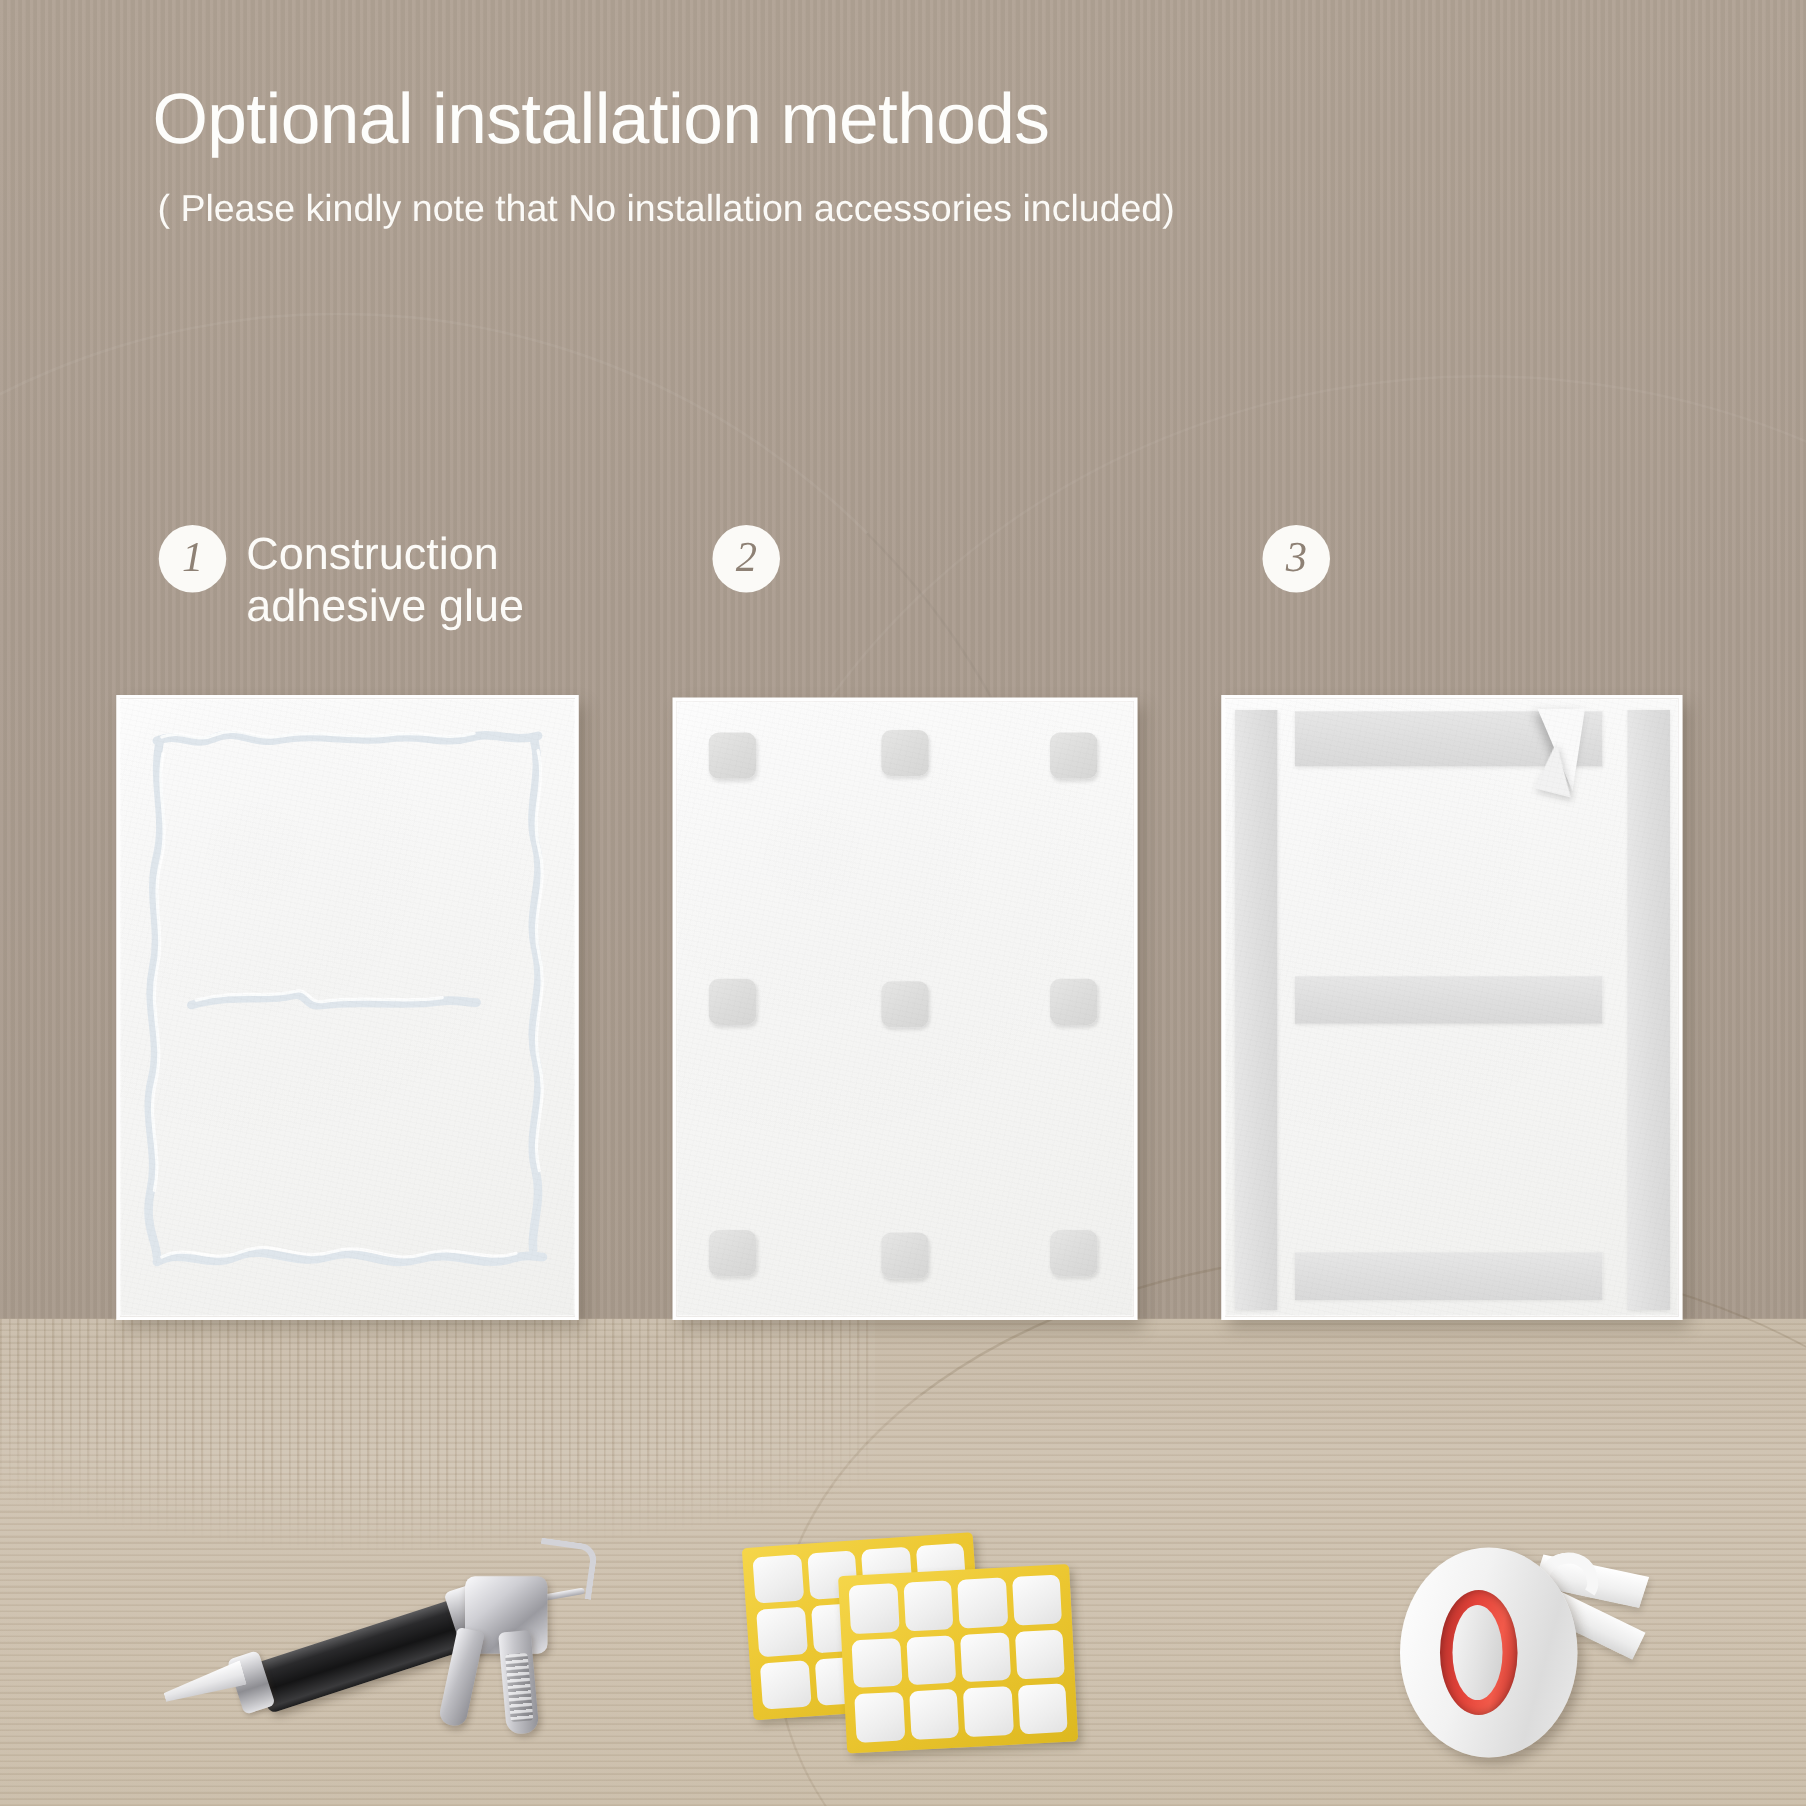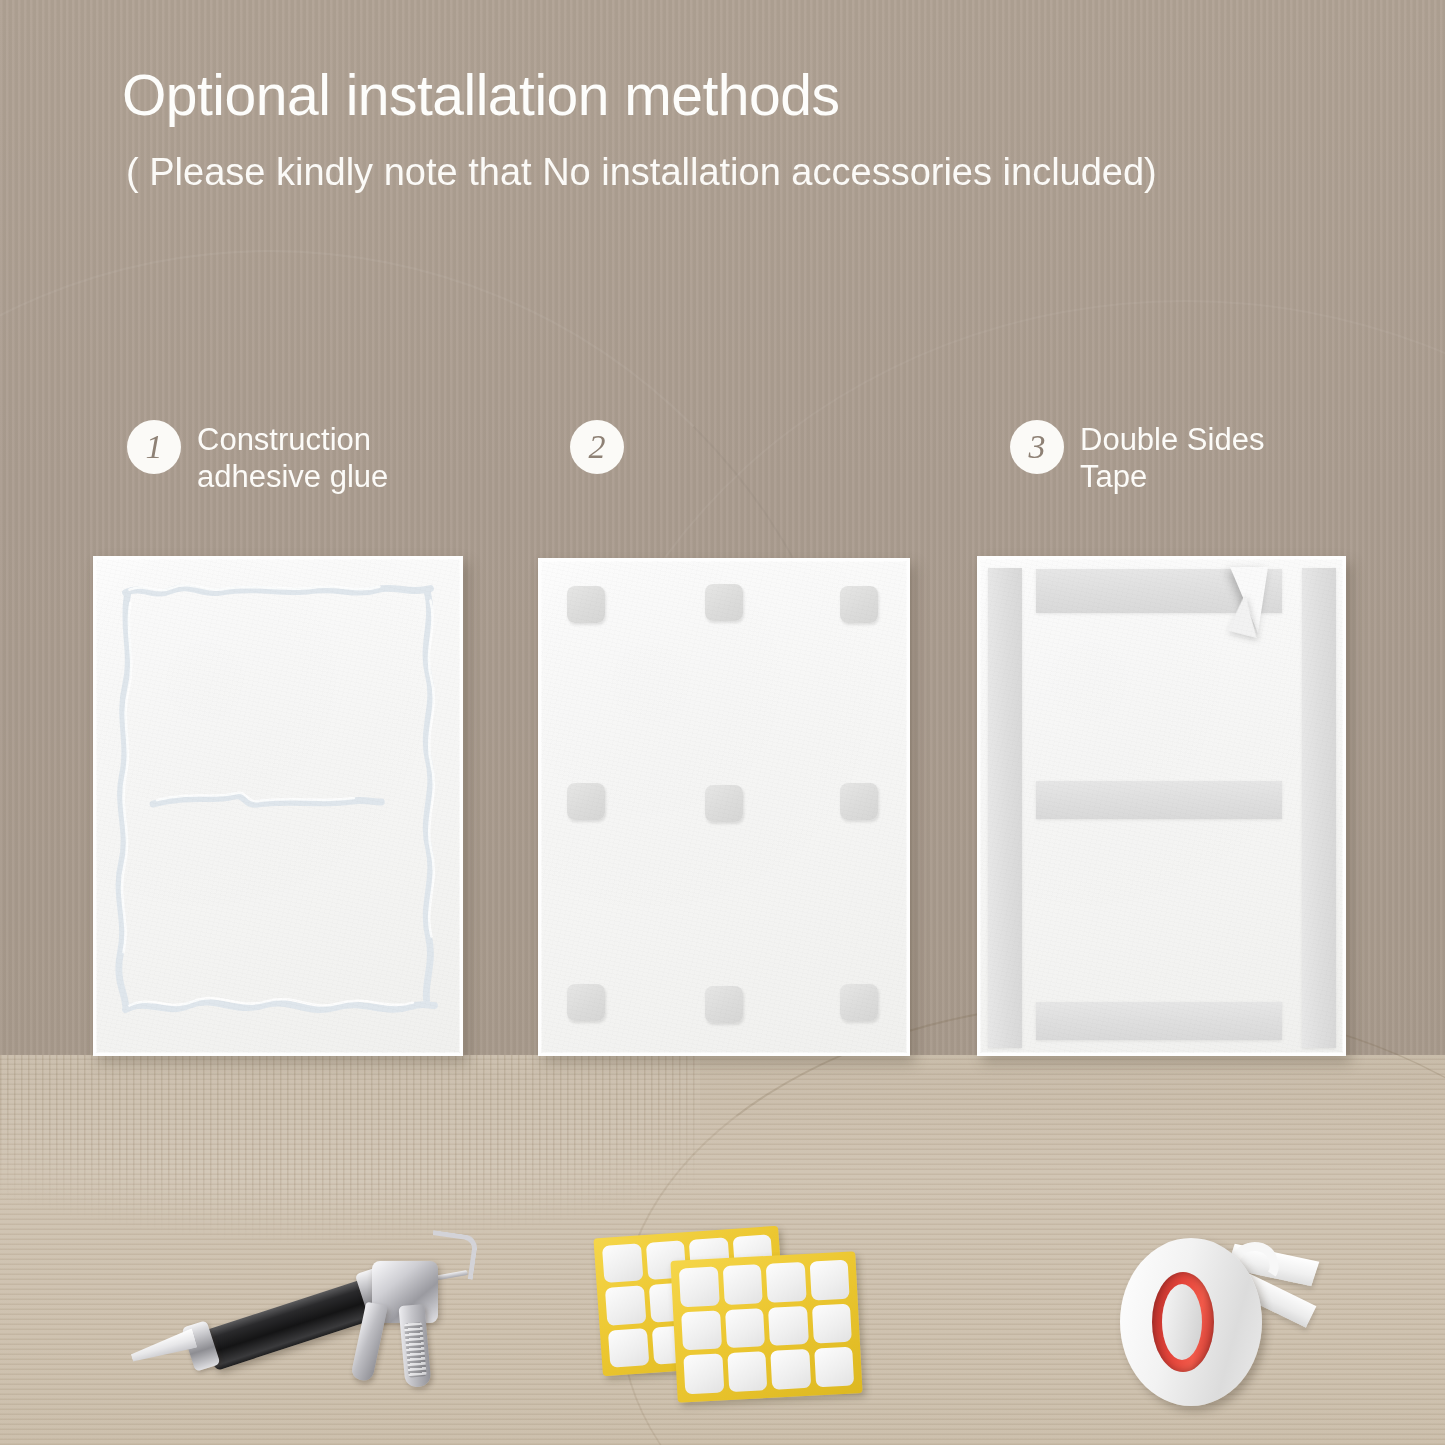--- a/index.html
+++ b/index.html
@@ -103,21 +103,21 @@
     font-size: 57px;
     line-height: 1.05;
     color: #fdfdfb;
     letter-spacing: -0.5px;
     white-space: nowrap;
   }
   .subtitle {
     position: absolute;
     left: 126px;
     top: 150px;
-    font-size: 38px;
+    font-size: 30px;
     line-height: 1.2;
     color: #fbfaf7;
     white-space: nowrap;
   }
 
   
   .step {
     position: absolute;
     display: flex;
     align-items: flex-start;
@@ -133,21 +133,21 @@
     font-size: 34px;
     font-style: italic;
     display: flex;
     align-items: center;
     justify-content: center;
     line-height: 1;
     font-family: "Liberation Serif", serif;
   }
   .step-text {
     color: #fcfbf8;
-    font-size: 31px;
+    font-size: 36px;
     line-height: 1.18;
     white-space: pre-line;
     padding-top: 2px;
   }
   #step-1 { left: 127px; top: 420px; }
   #step-2 { left: 570px; top: 420px; }
   #step-3 { left: 1010px; top: 420px; }
 
   
   .panel {
@@ -413,22 +413,20 @@
   <div class="step" id="step-1">
     <div class="step-badge">1</div>
     <div class="step-text">Construction
 adhesive glue</div>
   </div>
   <div class="step" id="step-2">
     <div class="step-badge">2</div>
   </div>
   <div class="step" id="step-3">
     <div class="step-badge">3</div>
-    <div class="step-text">Double Sides
-Tape</div>
   </div>
 
   <div class="panel" id="panel-1">
     <svg class="glue-svg" viewBox="0 0 370 500" preserveAspectRatio="none">
 
       <path class="glue-path" d="M30,34 C48,26 58,40 76,32 C96,23 108,38 130,33 C160,27 190,36 218,32 C246,28 262,38 286,31 C304,26 318,36 340,30"></path>
       <path class="glue-hl" d="M34,31 C52,24 60,37 78,29 C98,21 110,35 132,30 C162,25 192,33 220,29 C248,25 264,35 288,28"></path>
 
       <path class="glue-path" d="M32,36 C26,70 38,96 30,128 C22,160 34,186 27,218 C20,250 34,276 26,308 C18,340 32,366 25,398 C19,426 30,440 30,452"></path>
       <path class="glue-hl" d="M35,44 C29,76 41,100 33,132 C25,164 37,188 30,220 C23,252 37,278 29,310 C21,342 35,368 28,398"></path>

